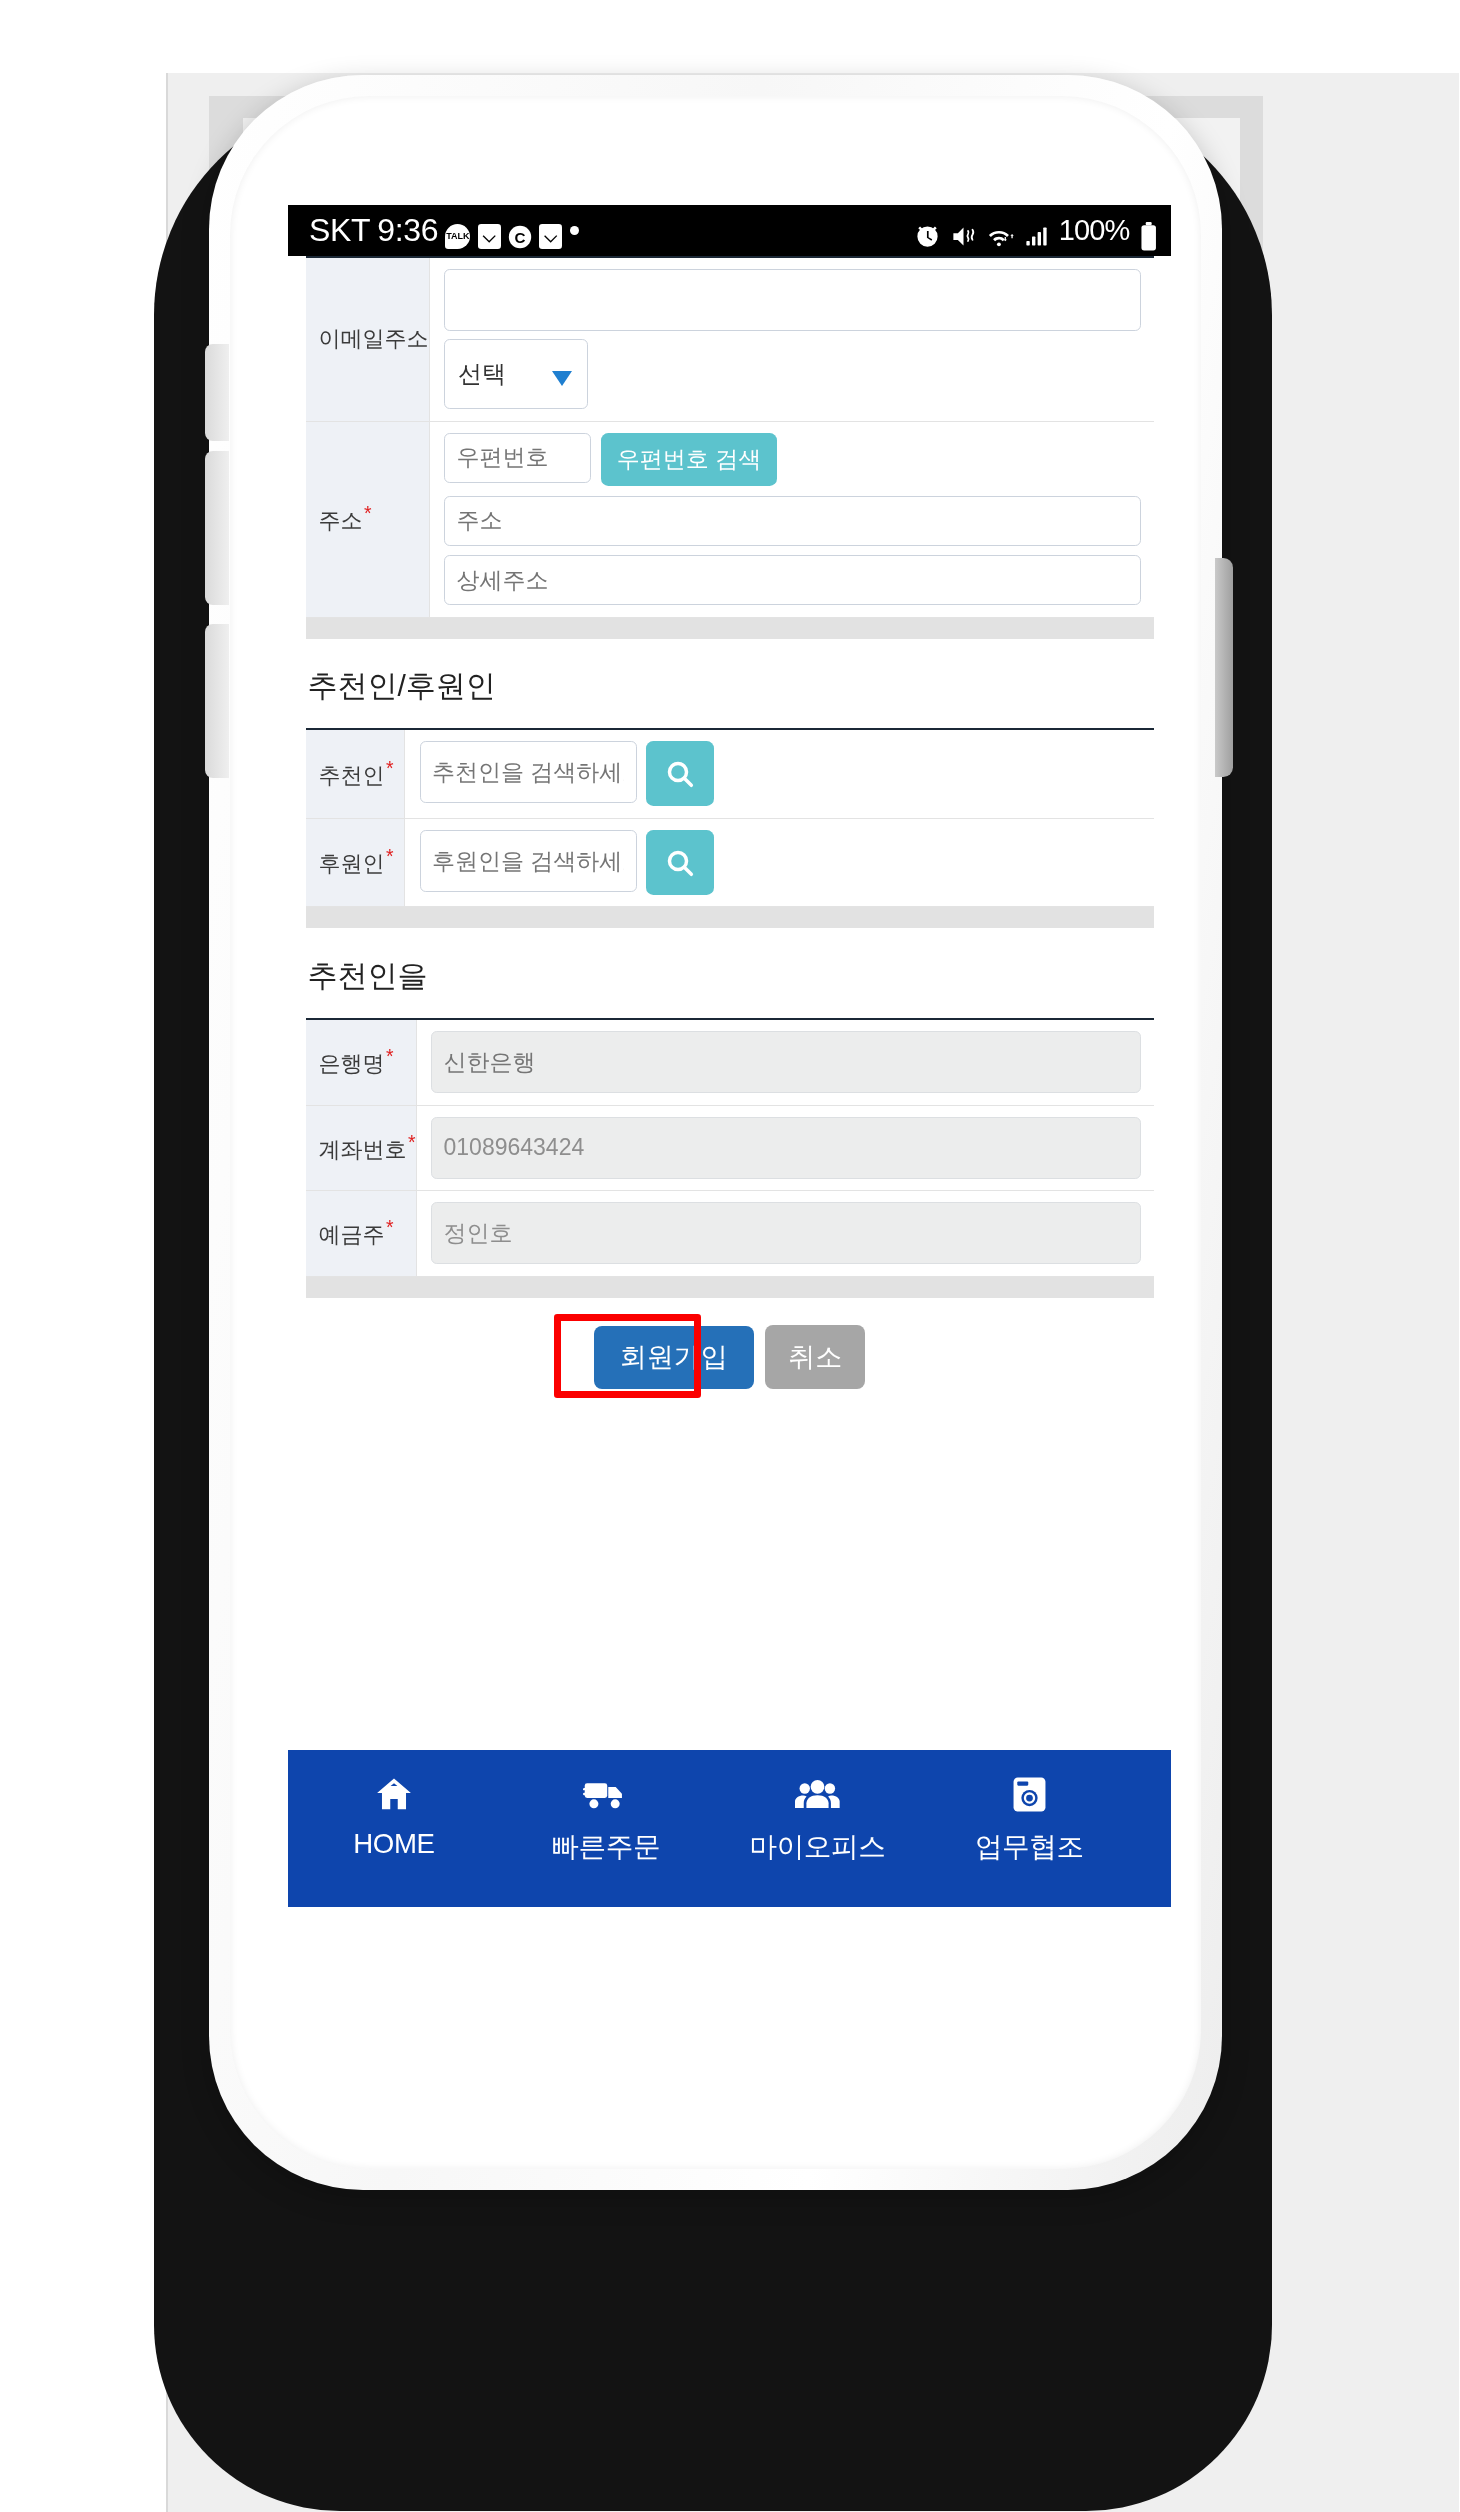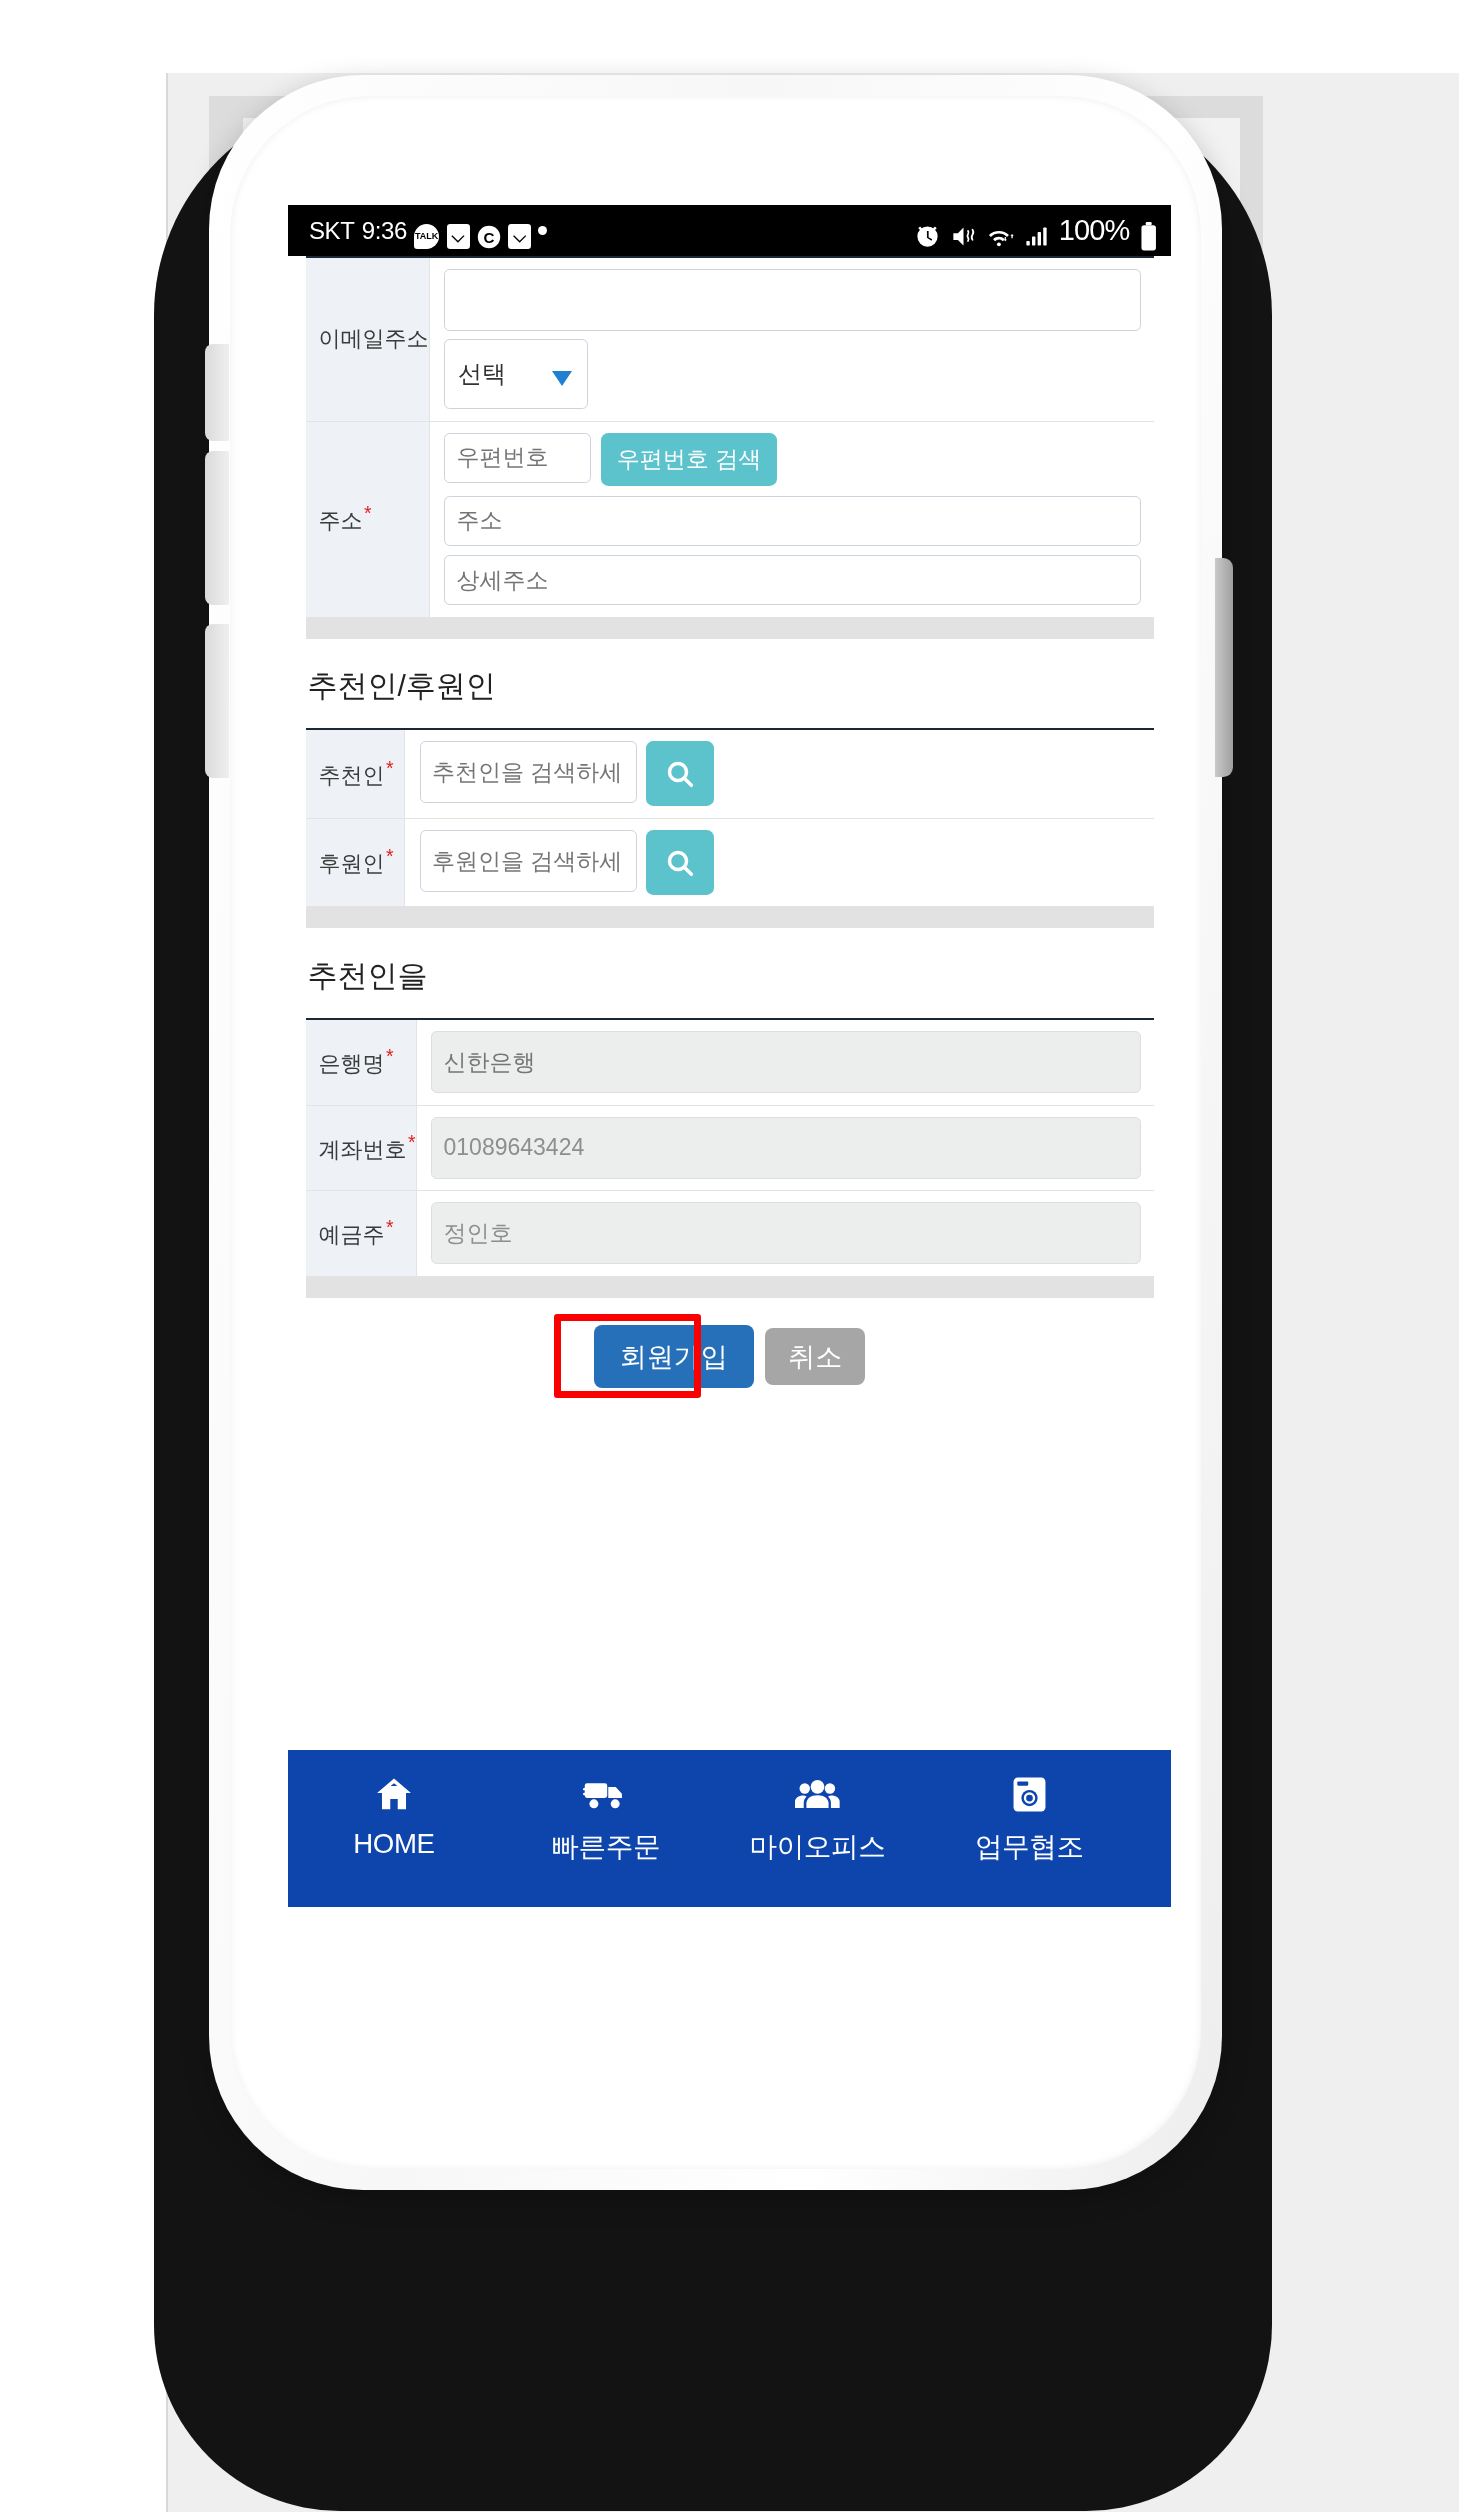--- a/index.html
+++ b/index.html
@@ -76,21 +76,21 @@
     overflow: hidden;
   }
 
   
   .statusbar {
     height: 51px; background: #000000; color: #ffffff;
     display: flex; align-items: center; justify-content: space-between;
     padding: 0 13px 0 21px;
   }
   .sb-left { display: flex; align-items: center; gap: 7.3px; }
-  .sb-carrier { font-size: 24px; font-weight: 400; letter-spacing: -0.4px; }
+  .sb-carrier { font-size: 32px; font-weight: 400; letter-spacing: -0.4px; }
   .sb-ic { display:inline-flex; align-items:center; justify-content:center;margin-top:12px; }
   .talk-bubble {
     width: 25px; height: 25px; background:#fff; border-radius: 50% 50% 50% 3.2px;
     color:#000; font-size: 9px; font-weight: 700; display:flex;
     align-items:center; justify-content:center; line-height:1;
   }
   .sq-ic { width: 23px; height: 25px; background:#fff; border-radius: 3.2px;
     color:#000; font-size: 17px; display:flex; align-items:center;
     justify-content:center; line-height:1; font-weight:700;}
   .dot-ic { width: 9px; height: 9px; background:#fff; border-radius:50%; }
@@ -161,21 +161,21 @@
   
   .actions { display:flex; justify-content:center; align-items:center;
              gap: 11.3px; margin-top: 27.6px; position:relative; }
   .btn-primary {
     background:#2570b8; color:#fff; border:none; border-radius:8px;
     font-size: 27px; height: 63px; padding: 0 26px; cursor:pointer;
     font-family:"Liberation Sans", sans-serif;
   }
   .btn-grey {
     background:#a6a6a6; color:#fff; border:none; border-radius:8px;
-    font-size: 27px; height: 57px; padding: 0 23px; cursor:pointer;
+    font-size: 27px; height: 64px; padding: 0 23px; cursor:pointer;
     font-family:"Liberation Sans", sans-serif;
   }
   .hl-box {
     position:absolute; left: 266px; top: -11.3px;
     width: 147px; height: 84px;
     border: 7.3px solid #fb0000; border-radius: 3.2px; pointer-events:none;
   }
 
   
   .bottomnav {

